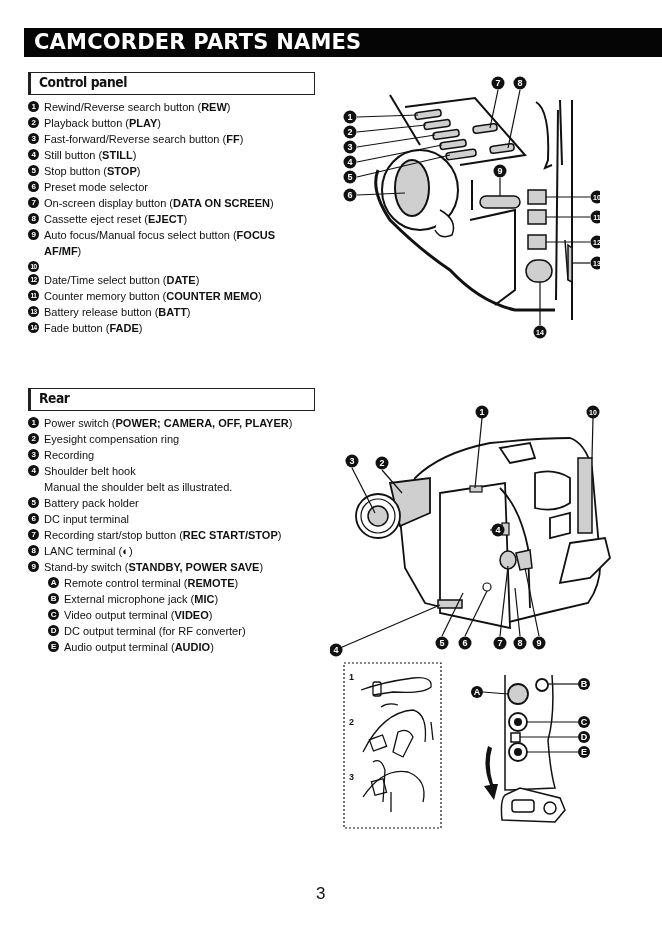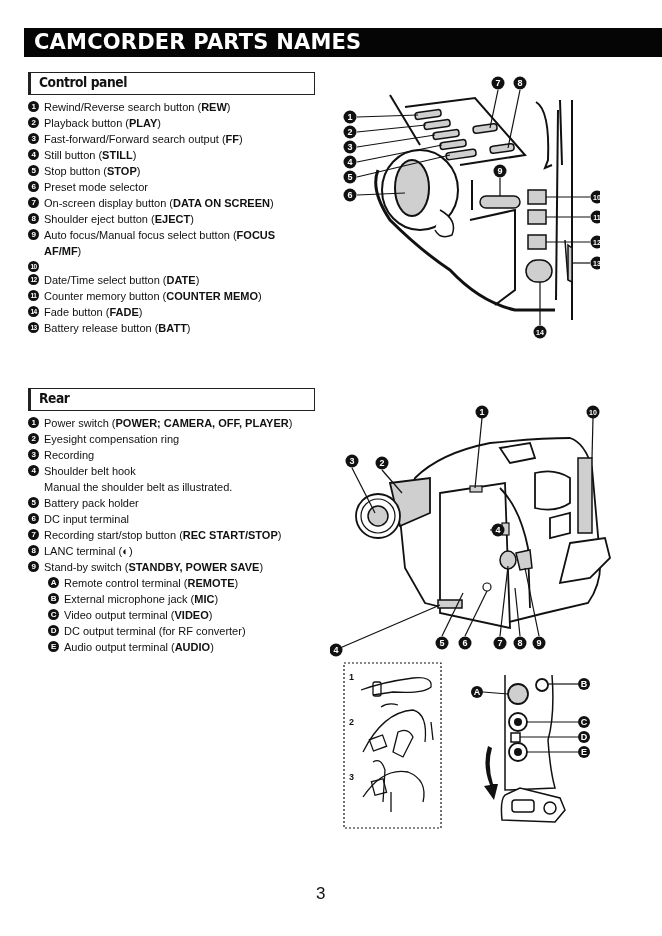--- a/index.html
+++ b/index.html
@@ -47,67 +47,67 @@
     <li>
       <span class="num">1</span>
       <span class="lbl"><span>Rewind/Reverse search button (</span><b>REW</b><span>)</span></span>
     </li>
     <li>
       <span class="num">2</span>
       <span class="lbl"><span>Playback button (</span><b>PLAY</b><span>)</span></span>
     </li>
     <li>
       <span class="num">3</span>
-      <span class="lbl"><span>Fast-forward/Forward search output (</span><b>FF</b><span>)</span></span>
+      <span class="lbl"><span>Fast-forward/Reverse search button (</span><b>FF</b><span>)</span></span>
     </li>
     <li>
       <span class="num">4</span>
       <span class="lbl"><span>Still button (</span><b>STILL</b><span>)</span></span>
     </li>
     <li>
       <span class="num">5</span>
       <span class="lbl"><span>Stop button (</span><b>STOP</b><span>)</span></span>
     </li>
     <li>
       <span class="num">6</span>
       <span class="lbl"><span>Preset mode selector</span><b></b><span></span></span>
     </li>
     <li>
       <span class="num">7</span>
       <span class="lbl"><span>On-screen display button (</span><b>DATA ON SCREEN</b><span>)</span></span>
     </li>
     <li>
       <span class="num">8</span>
-      <span class="lbl"><span>Shoulder eject button (</span><b>EJECT</b><span>)</span></span>
+      <span class="lbl"><span>Cassette eject reset (</span><b>EJECT</b><span>)</span></span>
     </li>
     <li>
       <span class="num">9</span>
       <span class="lbl"><span>Auto focus/Manual focus select button (</span><b>FOCUS</b><span></span></span>
     </li>
     <li class="sub">
       <span class="lbl"><span></span><b>AF/MF</b><span>)</span></span>
     </li>
     <li>
       <span class="num wide">10</span>
     </li>
     <li>
       <span class="num wide">12</span>
       <span class="lbl"><span>Date/Time select button (</span><b>DATE</b><span>)</span></span>
     </li>
     <li>
       <span class="num wide">11</span>
       <span class="lbl"><span>Counter memory button (</span><b>COUNTER MEMO</b><span>)</span></span>
     </li>
     <li>
+      <span class="num wide">13</span>
+      <span class="lbl"><span>Battery release button (</span><b>BATT</b><span>)</span></span>
+    </li>
+    <li>
       <span class="num wide">14</span>
       <span class="lbl"><span>Fade button (</span><b>FADE</b><span>)</span></span>
-    </li>
-    <li>
-      <span class="num wide">13</span>
-      <span class="lbl"><span>Battery release button (</span><b>BATT</b><span>)</span></span>
     </li>
   </ul>
 
 <div class="section-box" style="top:388px;">
   <span>Rear</span>
 </div>
 
 <ul class="list" id="rear-list" style="top:415px;">
     <li>
       <span class="num">1</span>

